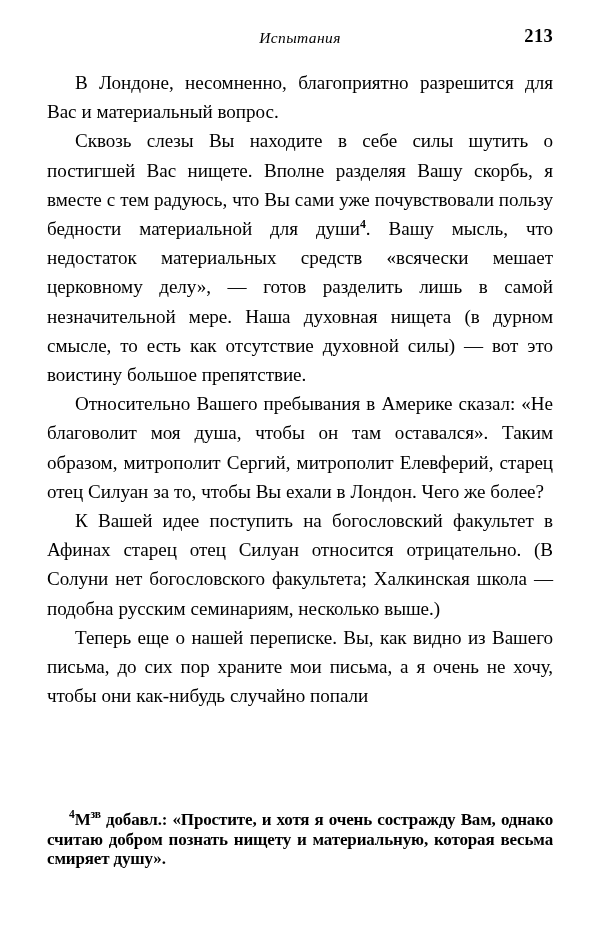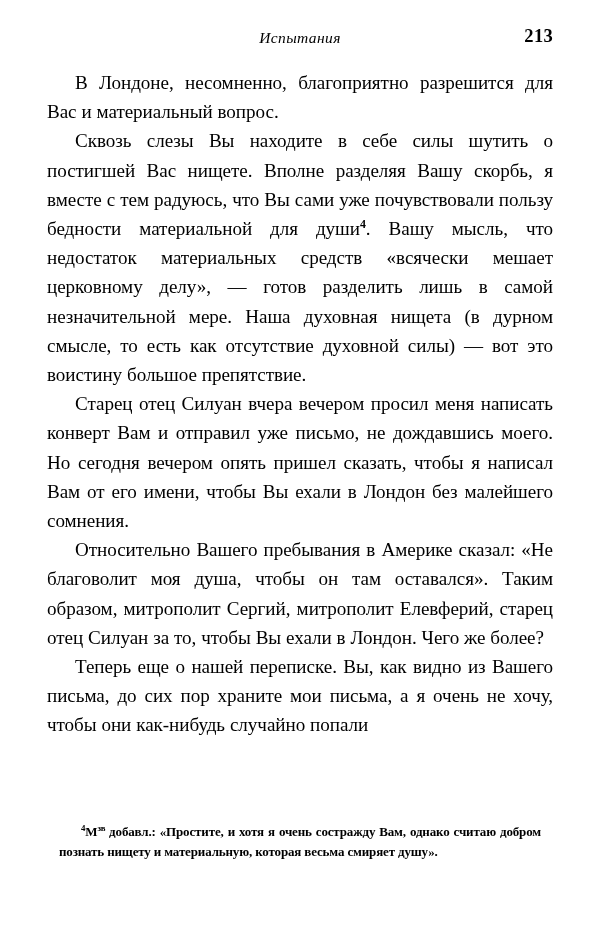--- a/index.html
+++ b/index.html
@@ -81,25 +81,25 @@
   }
 
   
   .footnotes {
     position: absolute;
     left: 47px;
     top: 810px;
     width: 506px;
   }
   .footnote {
-    margin: 12px;
+    margin: 0;
     text-align: justify;
     text-align-last: left;
     text-indent: 22px;
-    font-size: 13px;
+    font-size: 17px;
     line-height: 19.6px;
     font-weight: bold;
     letter-spacing: -0.15px;
   }
   .footnote .fn-marker {
     font-size: 0.68em;
     vertical-align: super;
     line-height: 0;
   }
   .footnote .fn-source {
@@ -128,28 +128,28 @@
   <div class="body-column">
 
     <p class="para">
       <span>В Лондоне, несомненно, благоприятно разрешится для Вас и материальный вопрос.</span>
     </p>
 
     <p class="para">
       <span>Сквозь слезы Вы находите в себе силы шутить о постигшей Вас нищете. Вполне разделяя Вашу скорбь, я вместе с тем радуюсь, что Вы сами уже почувствовали пользу бедности материальной для души</span><span class="fn-ref">4</span><span>. Вашу мысль, что недостаток материальных средств «всячески мешает церковному делу», — готов разделить лишь в самой незначительной мере. Наша духовная нищета (в дурном смысле, то есть как отсутствие духовной силы) — вот это воистину большое препятствие.</span>
     </p>
 
-    <p class="para">
-      <span>Старец отец Силуан вчера вечером просил меня написать конверт Вам и отправил уже письмо, не дождавшись моего. Но сегодня вечером опять пришел сказать, чтобы я написал Вам от его имени, чтобы Вы ехали в Лондон без малейшего сомнения.</span>
-    </p>
 
     <p class="para">
       <span>Относительно Вашего пребывания в Америке сказал: «Не благоволит моя душа, чтобы он там оставался». Таким образом, митрополит Сергий, митрополит Елевферий, старец отец Силуан за то, чтобы Вы ехали в Лондон. Чего же более?</span>
     </p>
 
+    <p class="para">
+      <span>К Вашей идее поступить на богословский факультет в Афинах старец отец Силуан относится отрицательно. (В Солуни нет богословского факультета; Халкинская школа — подобна русским семинариям, несколько выше.)</span>
+    </p>
 
     <p class="para">
       <span>Теперь еще о нашей переписке. Вы, как видно из Вашего письма, до сих пор храните мои письма, а я очень не хочу, чтобы они как-нибудь случайно попали</span>
     </p>
 
   </div>
 
   <div class="footnotes">
     <p class="footnote"><span class="fn-marker">4</span><span class="fn-source">М</span><span class="fn-source-sup">зв</span><span class="fn-body"> добавл.: «Простите, и хотя я очень сострaжду Вам, однако считаю добром познать нищету и материальную, которая весьма смиряет душу».</span>
     </p>

